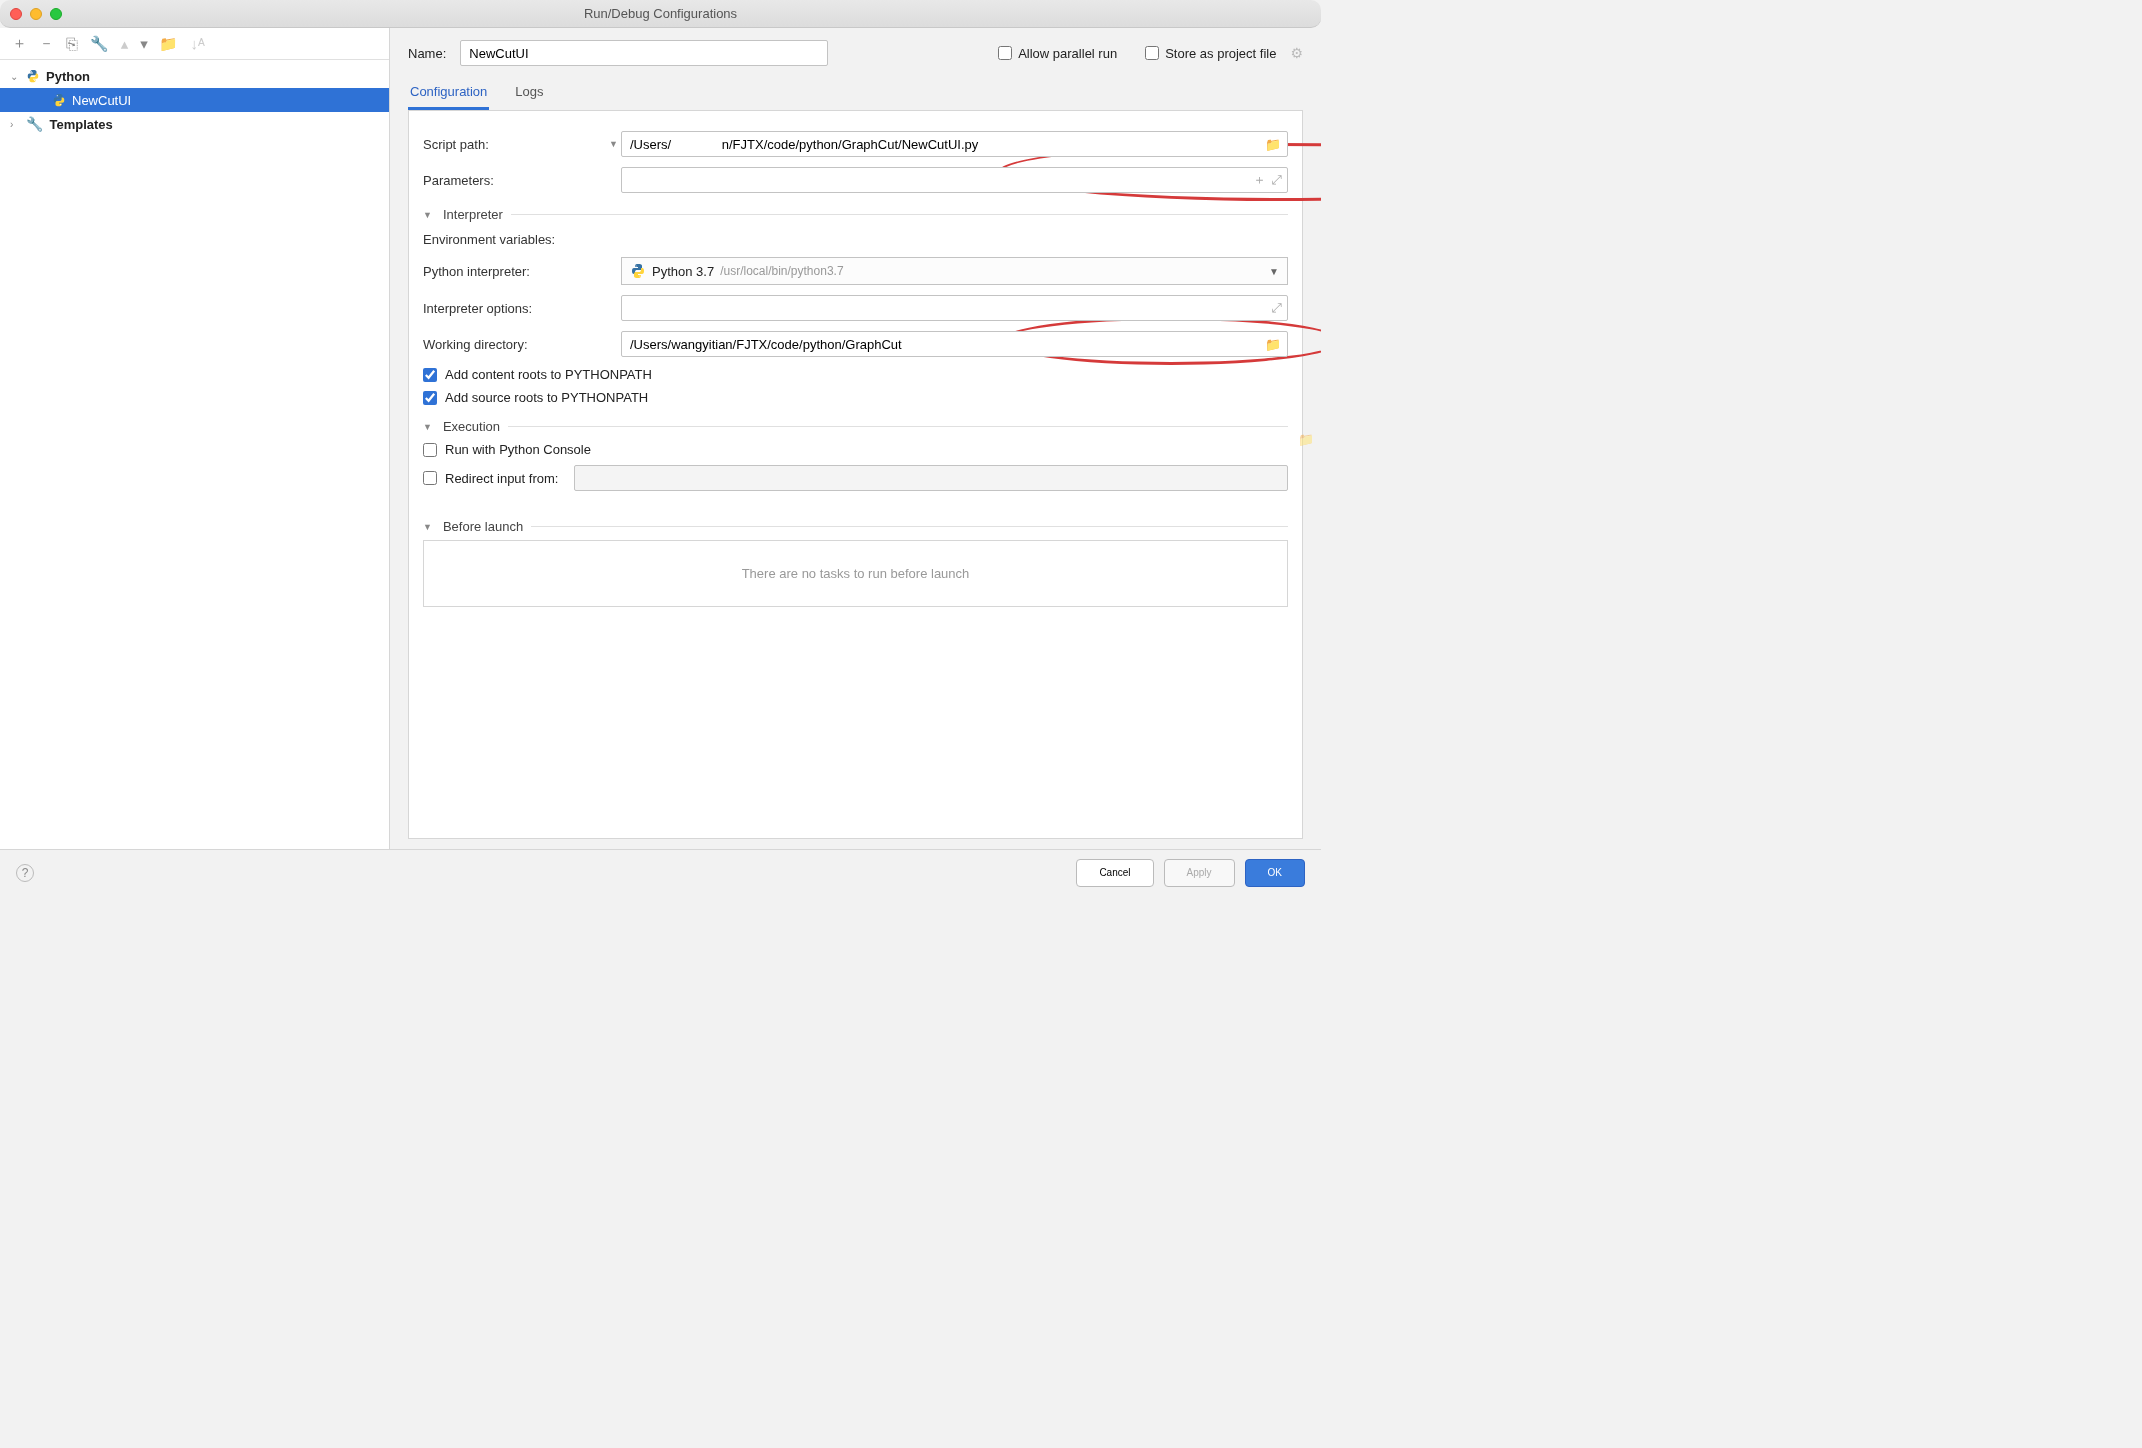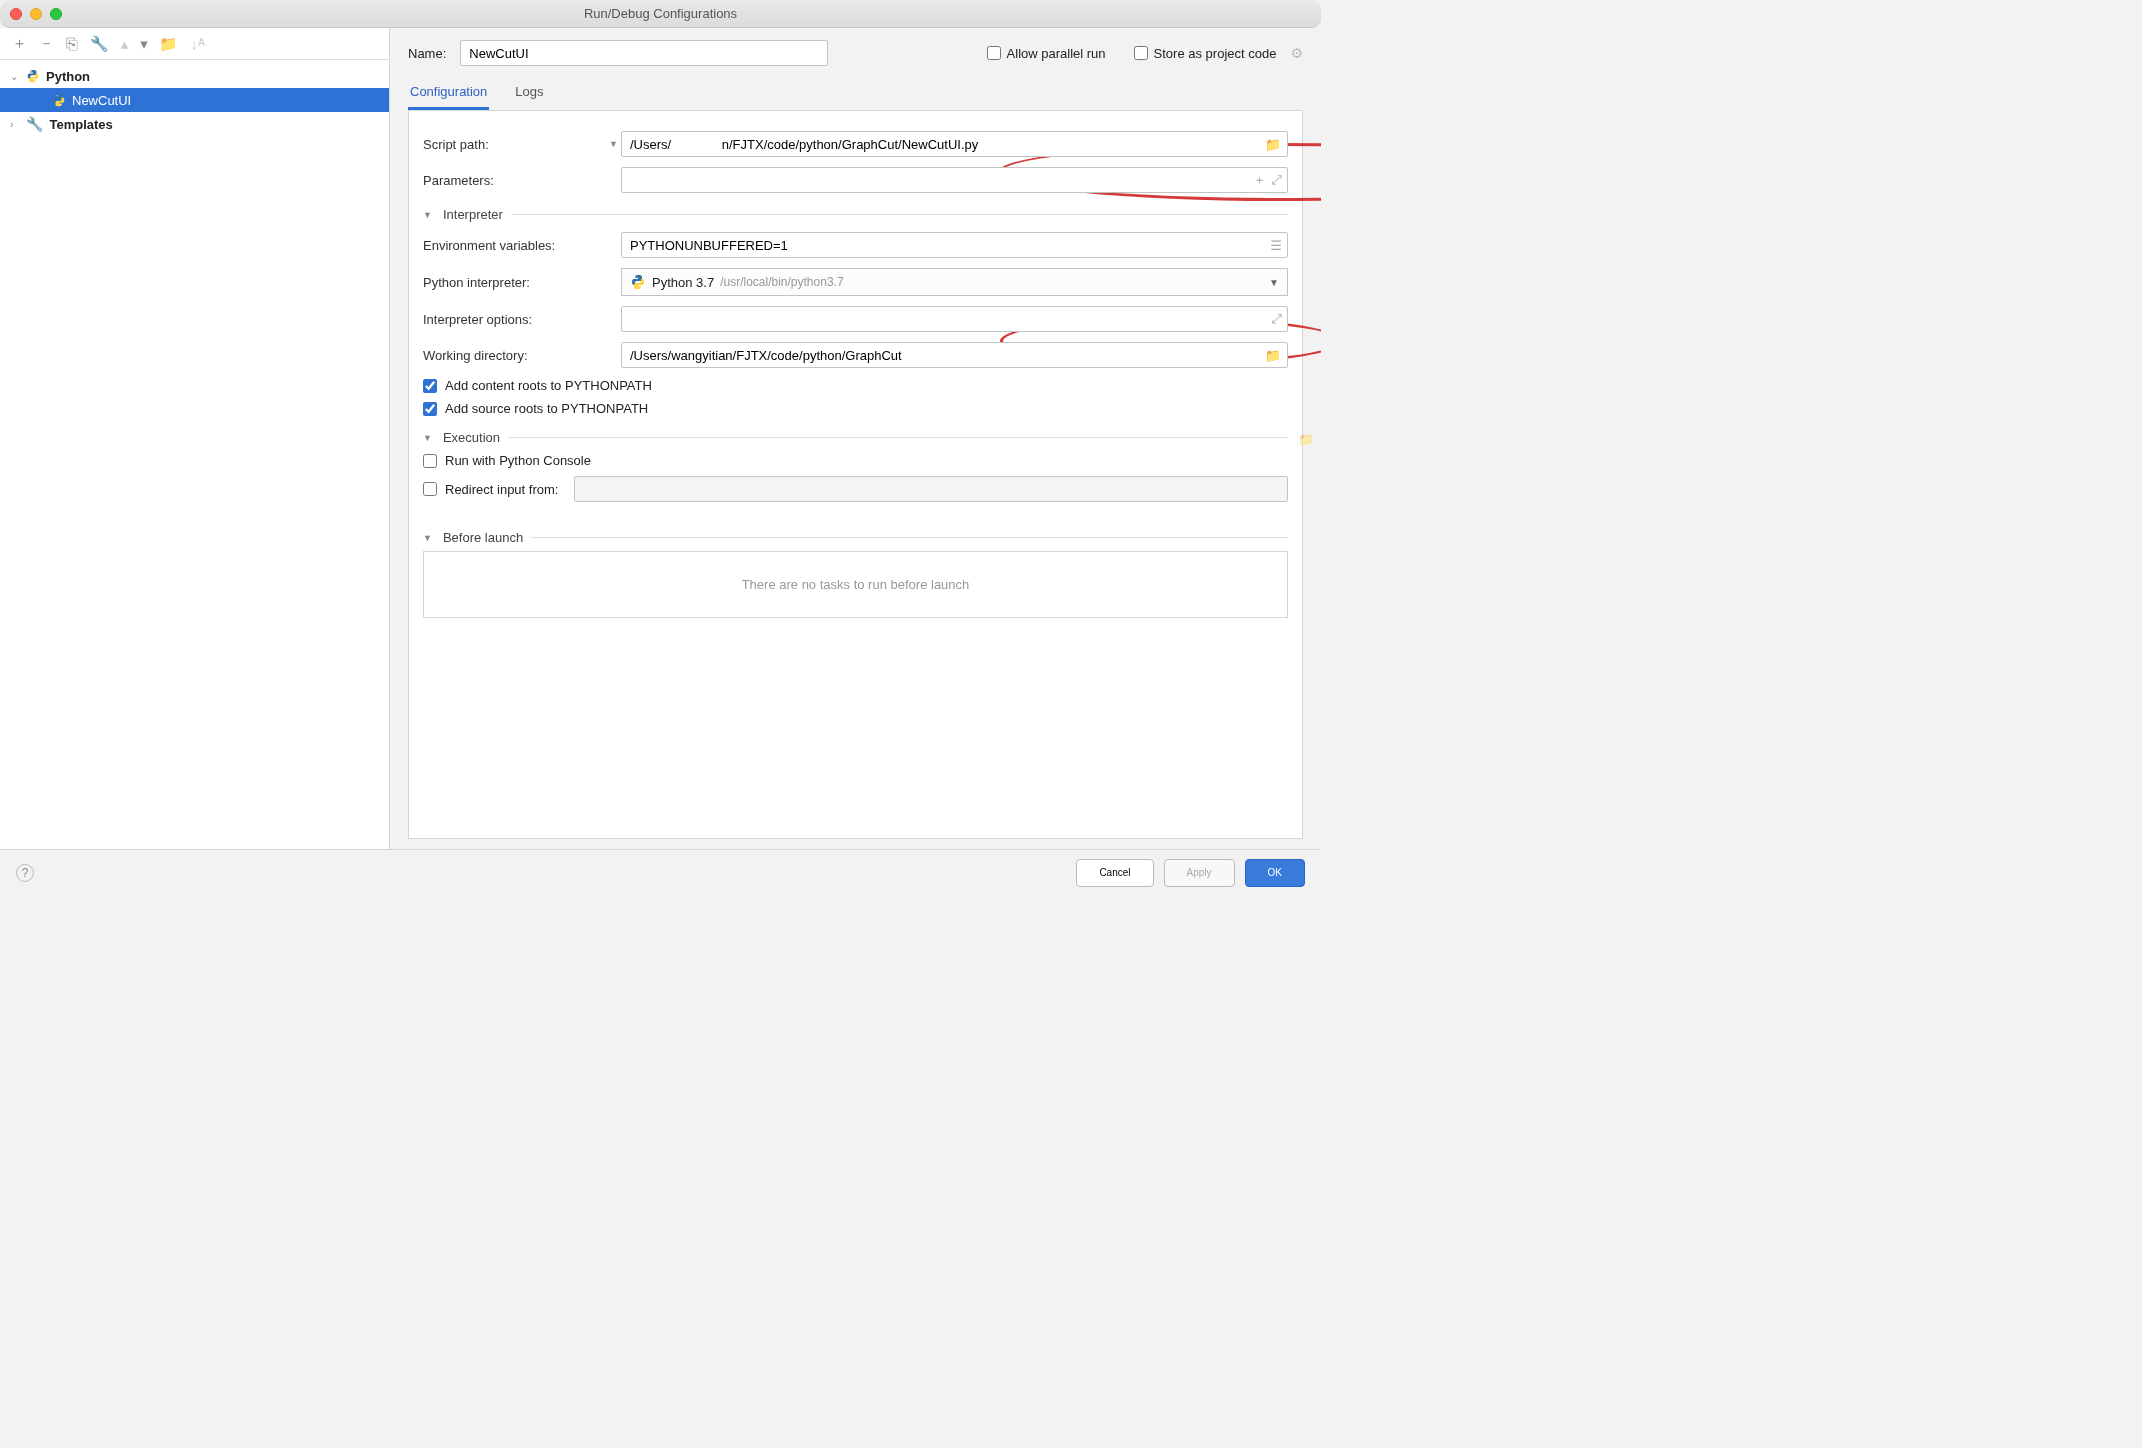--- a/index.html
+++ b/index.html
@@ -182,21 +182,21 @@
     <div class="header-row">
       <span class="label">Name:</span>
       <input type="text" class="name-in" value="NewCutUI" style="">
       <div style="flex:1"></div>
       <div class="check-row">
         <input type="checkbox" style="">
         <span>Allow parallel run</span>
       </div>
       <div class="check-row" style="margin-left:14px;">
         <input type="checkbox" style="">
-        <span>Store as project code</span>
+        <span>Store as project file</span>
       </div>
       <span class="gear-ic">⚙</span>
     </div>
 
     <div class="tabs">
       <div class="tab active">Configuration</div>
       <div class="tab">Logs</div>
     </div>
 
     <div class="panel">
@@ -226,24 +226,20 @@
       <div class="section-h">
         <span class="tri">▼</span>
         <span>Interpreter</span>
         <div class="hline"></div>
       </div>
 
       <div class="form-row">
         <div class="flabel">
             <span>Environment variables:</span>
           </div>
-        <div class="finput">
-          <input type="text" class="wide-in" value="PYTHONUNBUFFERED=1" style="">
-          <span class="icon-btn-right" style="color:#aaa;">☰</span>
-        </div>
       </div>
 
       <div class="form-row">
         <div class="flabel">
             <span>Python interpreter:</span>
           </div>
         <div class="dropdown-box">
           <span class="py-icon" style="width:16px;height:16px;">
             <svg viewBox="0 0 16 16">
                 <path fill="#3672a4" d="M8 1c-2 0-3 .5-3 2v1h3v1H4c-1.5 0-2 1-2 3s.5 3 2 3h1V9c0-1.5 1-2 2-2h3c1 0 2-.5 2-2V3c0-1.5-1-2-4-2z"></path>

